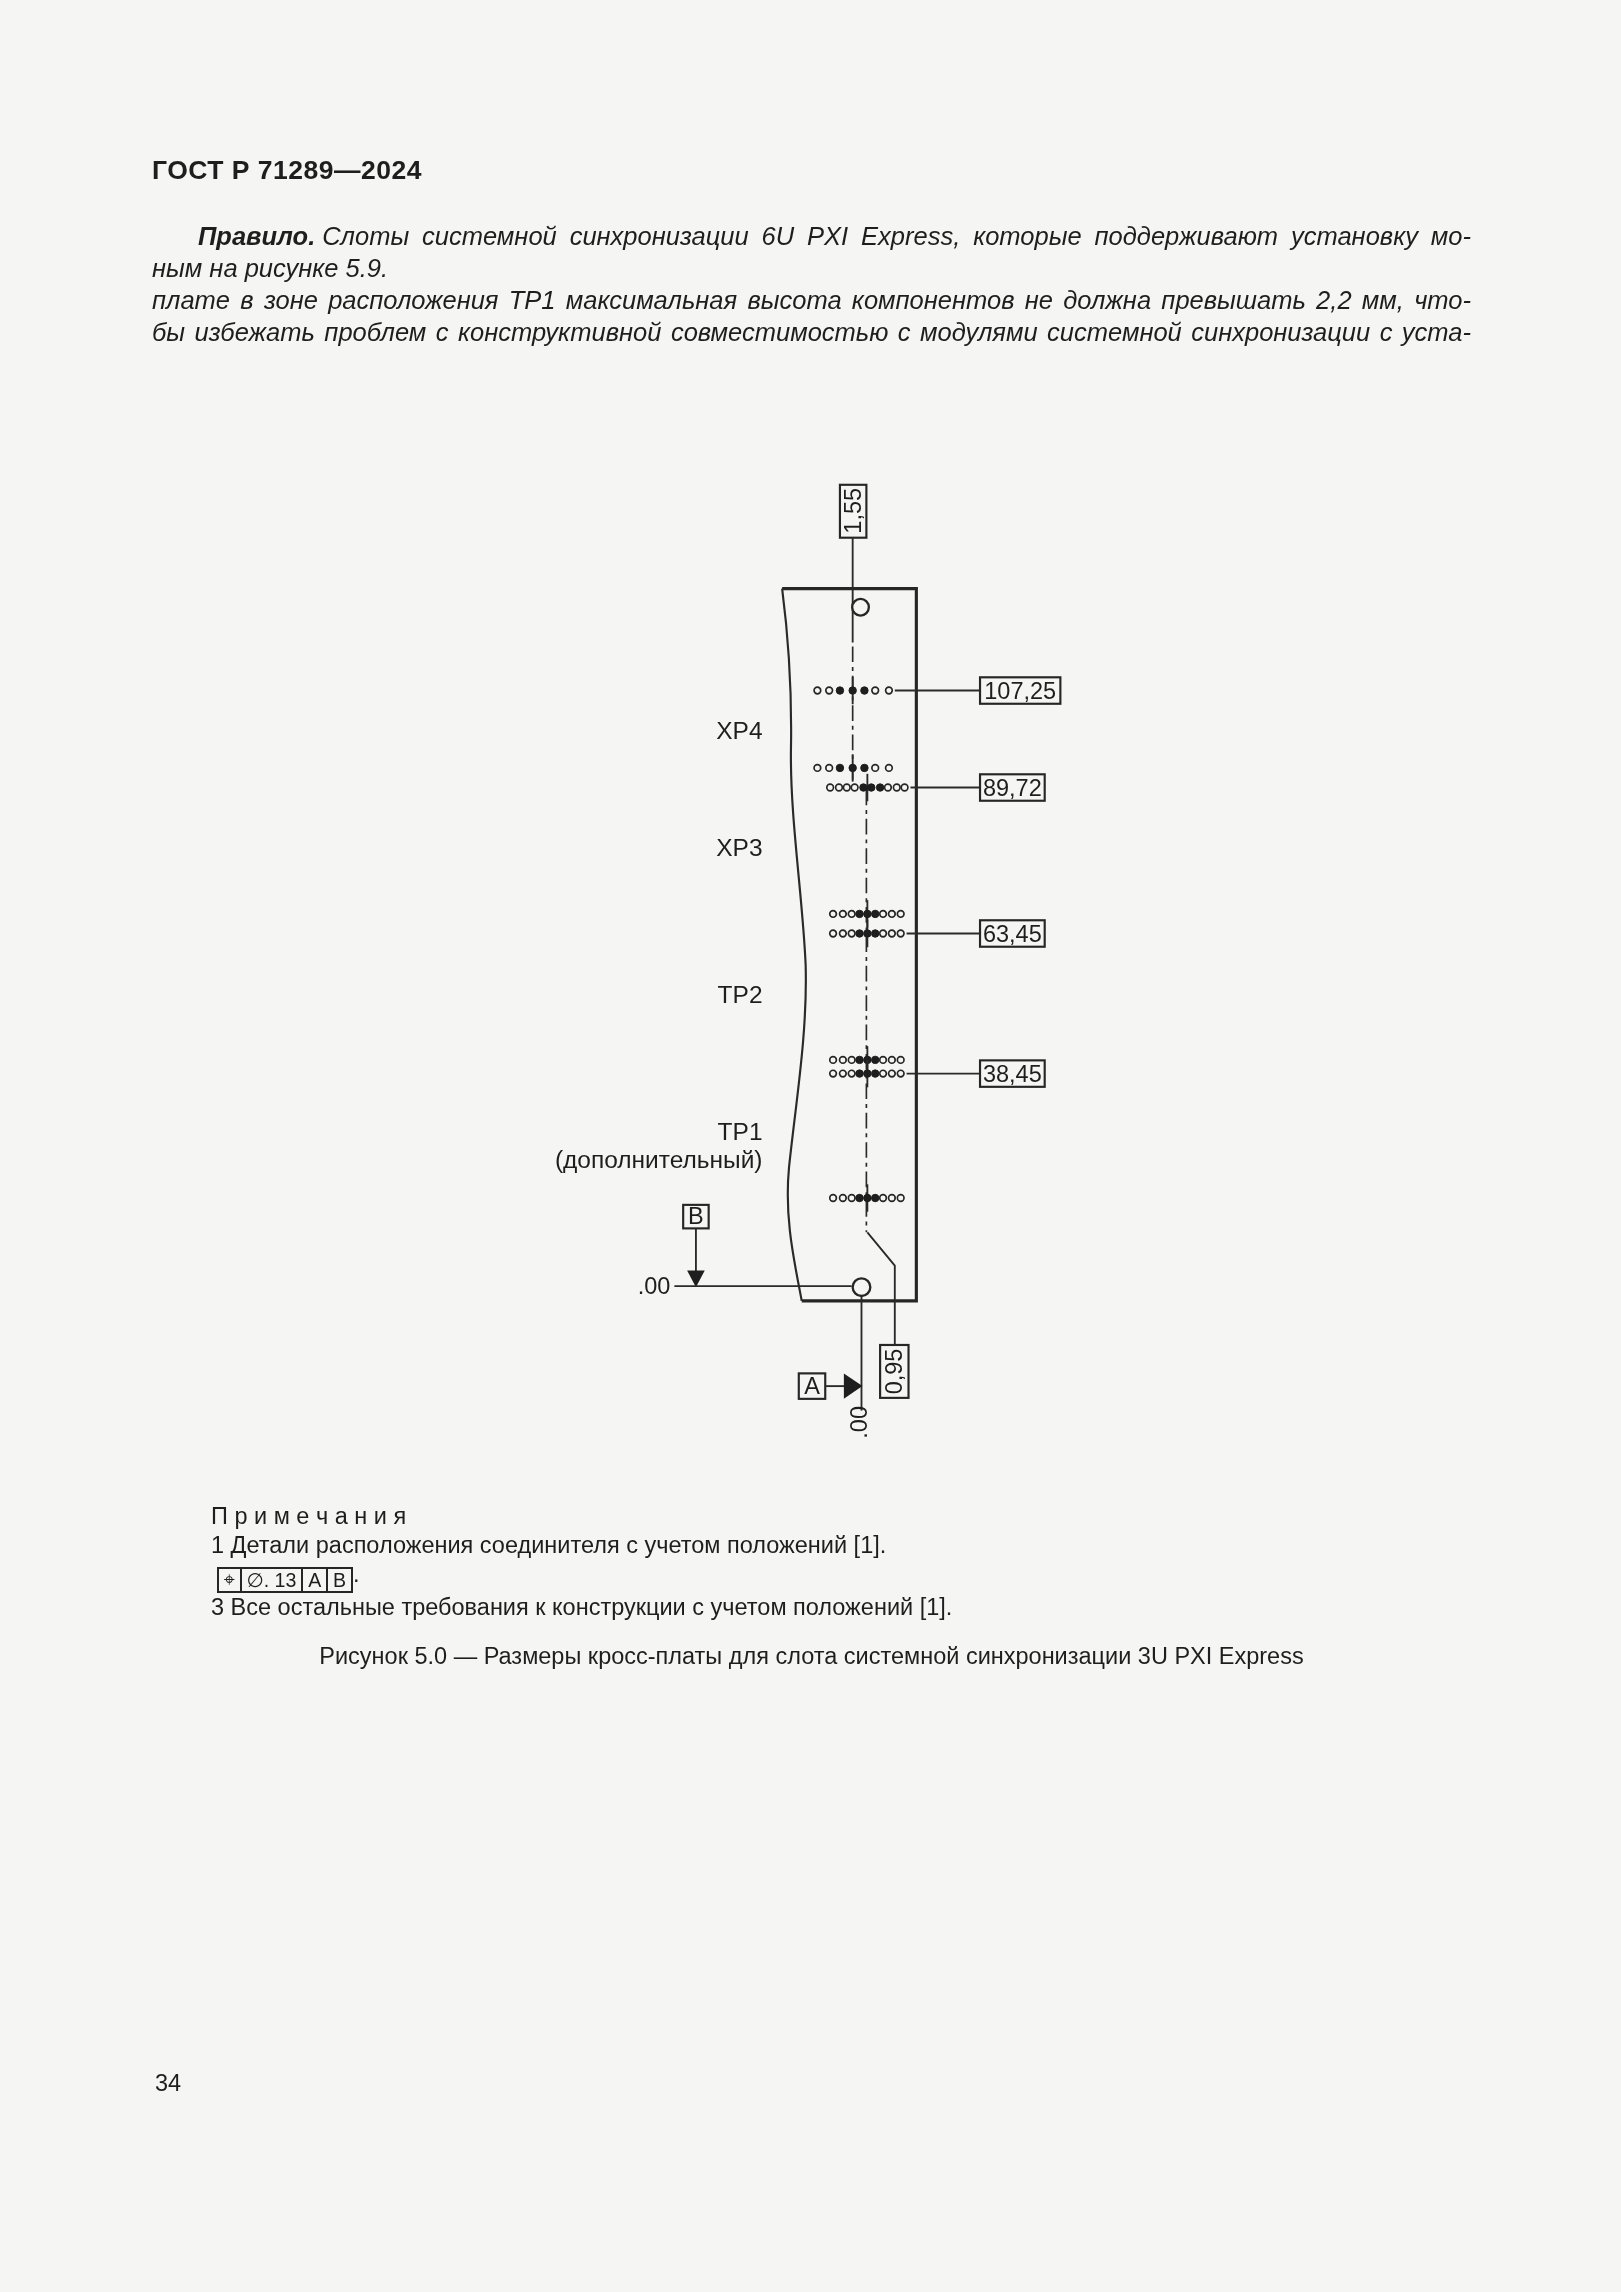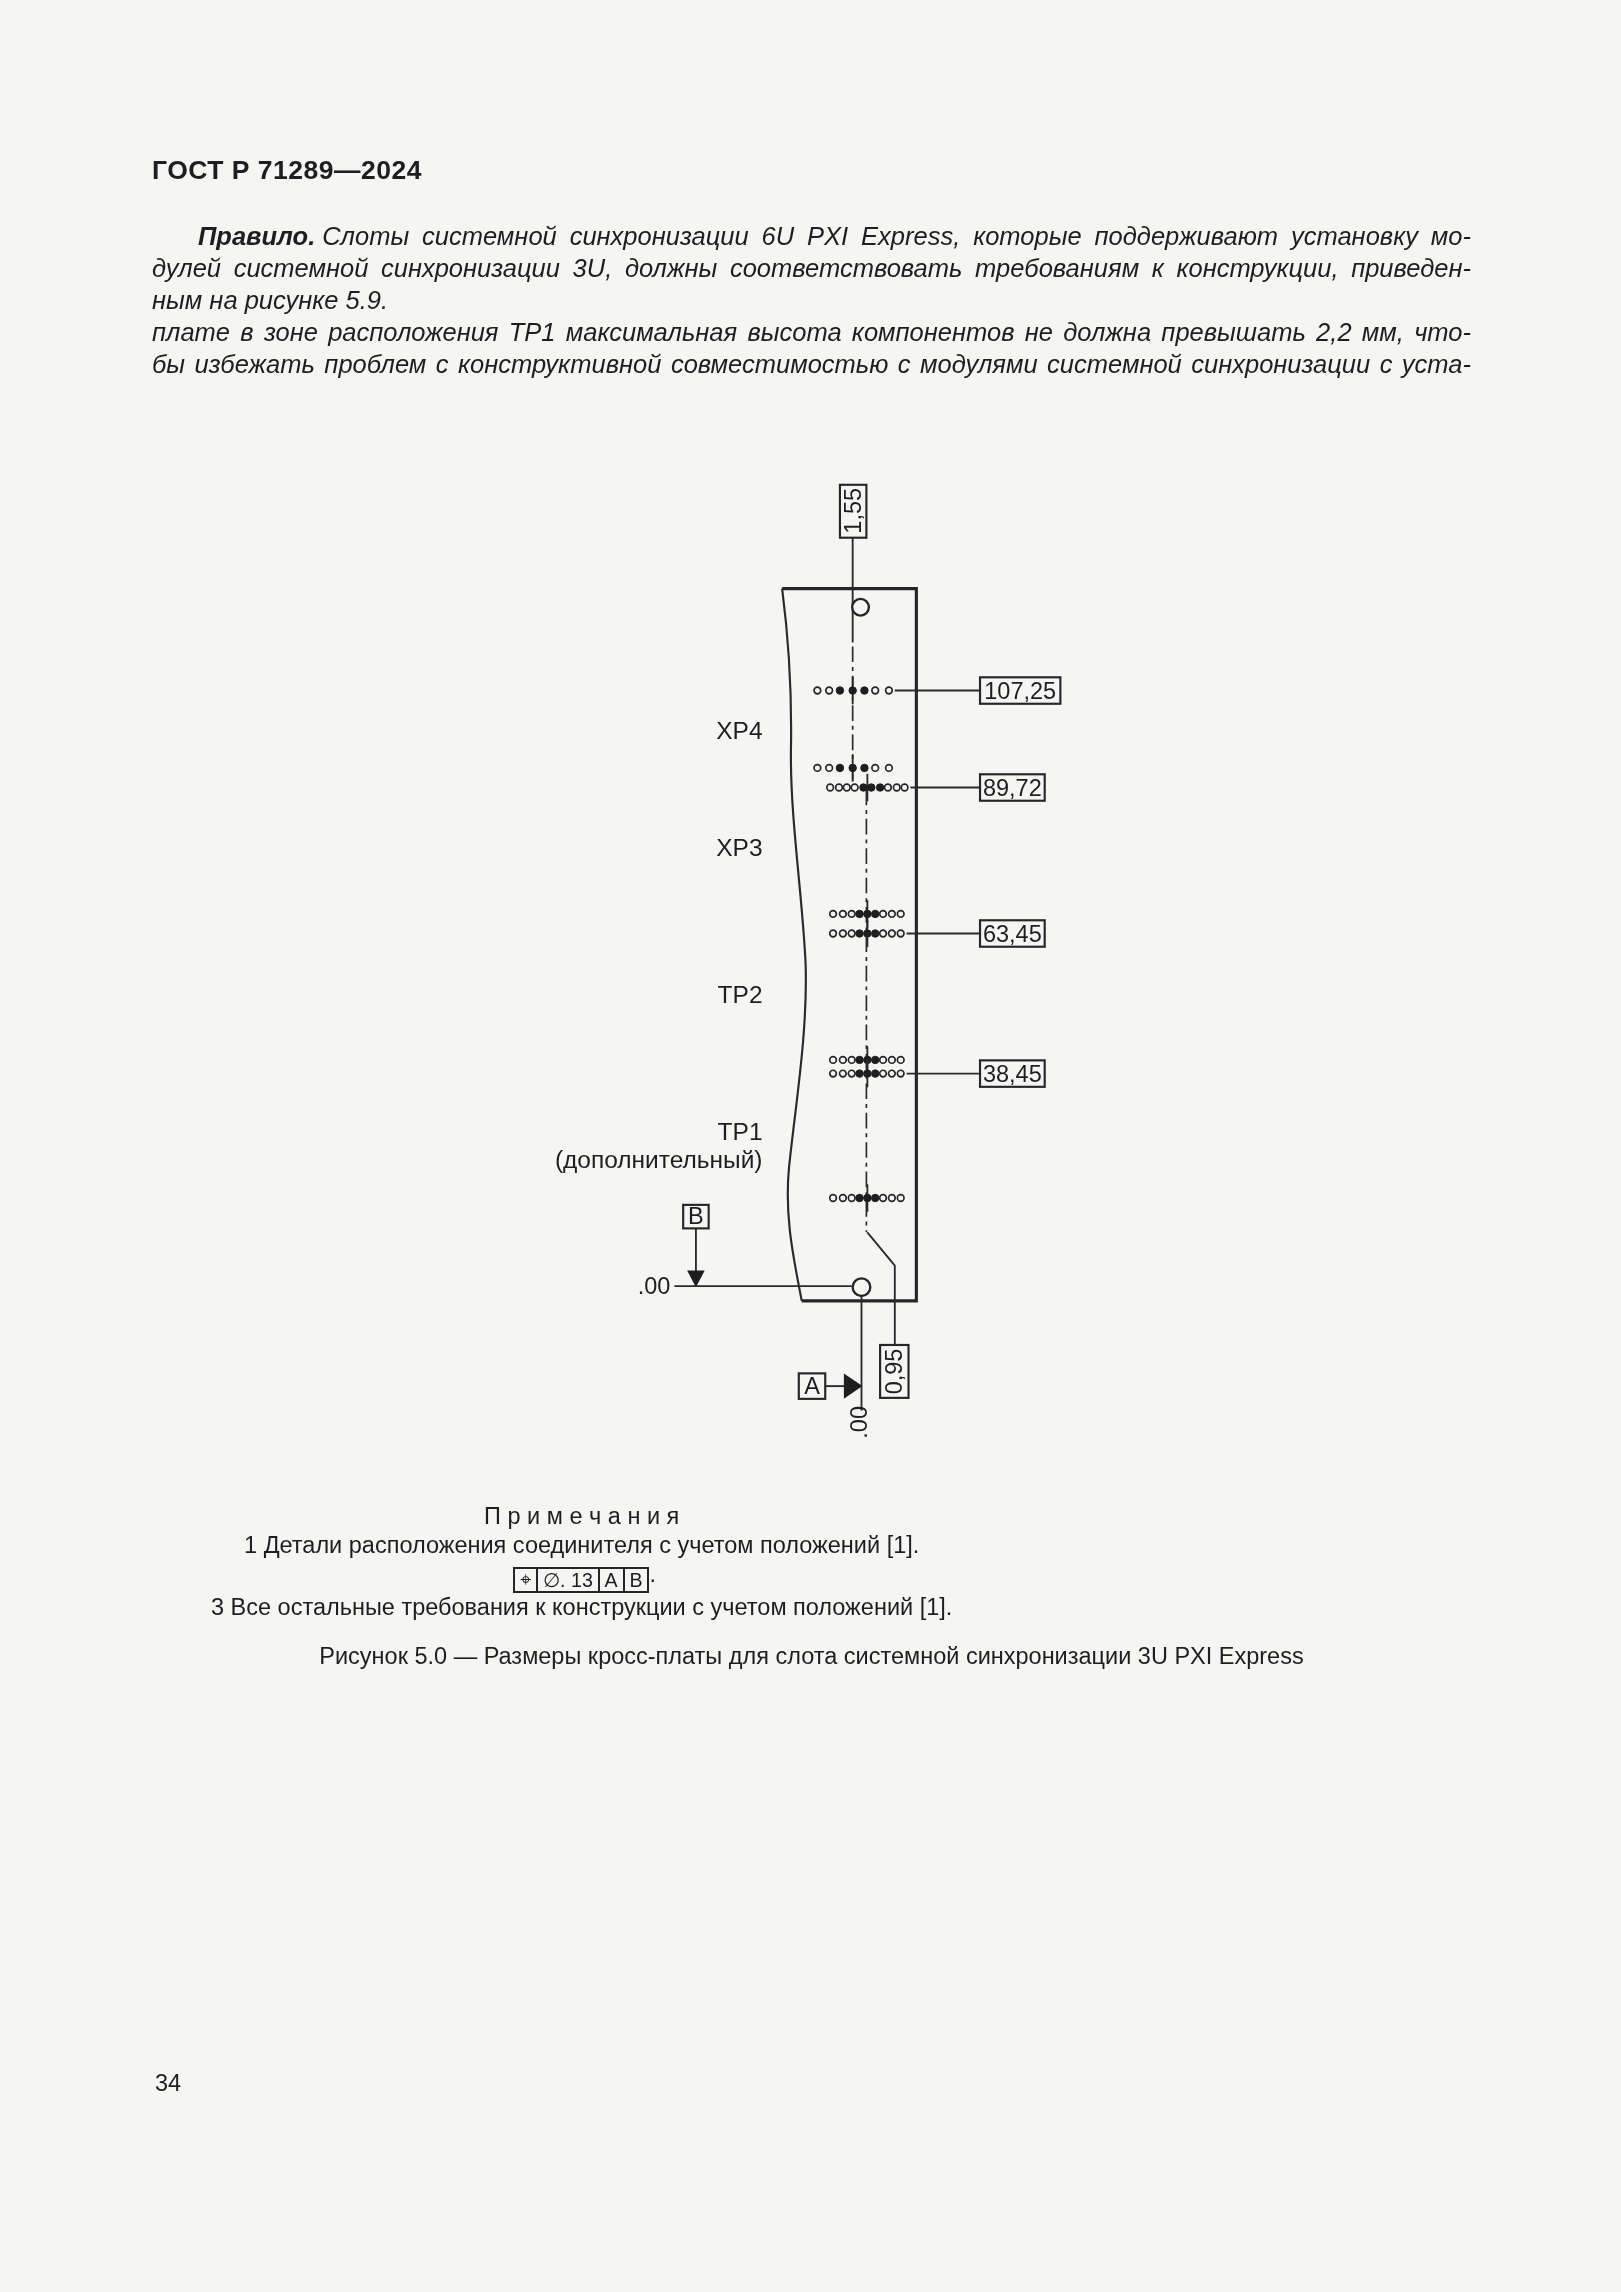--- a/index.html
+++ b/index.html
@@ -25,39 +25,38 @@
   .thin{stroke:#2a2a2a;stroke-width:1.9;fill:none;}
   .cl{stroke:#2a2a2a;stroke-width:1.7;fill:none;stroke-dasharray:16 5 4 5;}
   .dbox{stroke:#262626;stroke-width:2.2;fill:#f5f5f3;}
   .dtext{font-size:24px;fill:#1e1e1e;}
   .ltext{font-size:25px;fill:#1e1e1e;}
   .hole{stroke:#262626;stroke-width:2.4;fill:#f5f5f3;}
   .pin-open{stroke:#262626;stroke-width:1.7;fill:#f5f5f3;}
   .pin-filled{fill:#1e1e1e;stroke:#1e1e1e;stroke-width:1;}
   .tri{fill:#1e1e1e;stroke:none;}
   
-  .notes{left:211px;top:1502px;font-size:23.5px;line-height:29px;text-align:center;}
+  .notes{left:211px;top:1502px;font-size:23.5px;line-height:29px;}
   .notes .nline{white-space:nowrap;}
   .fcf{display:inline-flex;border:2px solid #262626;vertical-align:-3.9px;margin-left:5.9px;background:#f5f5f3;}
   .fcf span{display:inline-block;padding:0 4.9px;font-size:19.6px;line-height:22.5px;border-right:2px solid #262626;}
   .fcf span:last-child{border-right:none;}
   .fcf .sym{font-family:"DejaVu Sans",sans-serif;}
   
   .caption{left:152px;top:1643px;width:1319px;text-align:center;font-size:23.5px;}
   
   .pagenum{left:155px;top:2070px;font-size:23.5px;}
 </style>
 </head>
 <body>
 
 <div class="abs doc-header">ГОСТ Р 71289—2024</div>
 
 <div class="abs bodytext">
   <div class="pline j"><span class="indent"></span><span class="lead">Правило.</span><span>Слоты системной синхронизации 6U PXI Express, которые поддерживают установку мо-</span></div>
-  <div class="pline j">дулей системной синхронизации 3U, должны соответствовать требованиям к конструкции, приведен-</div>
   <div class="pline">ным на рисунке 5.9.</div>
   <div class="pline j">плате в зоне расположения TP1 максимальная высота компонентов не должна превышать 2,2 мм, что-</div>
   <div class="pline j">бы избежать проблем с конструктивной совместимостью с модулями системной синхронизации с уста-</div>
 </div>
 
 <div class="abs figure-wrap">
 <svg width="745" height="965" viewBox="400 485 760 985" xmlns="http://www.w3.org/2000/svg">
 
   <g>
     <rect class="dbox" x="857" y="495" width="27" height="54"></rect>

